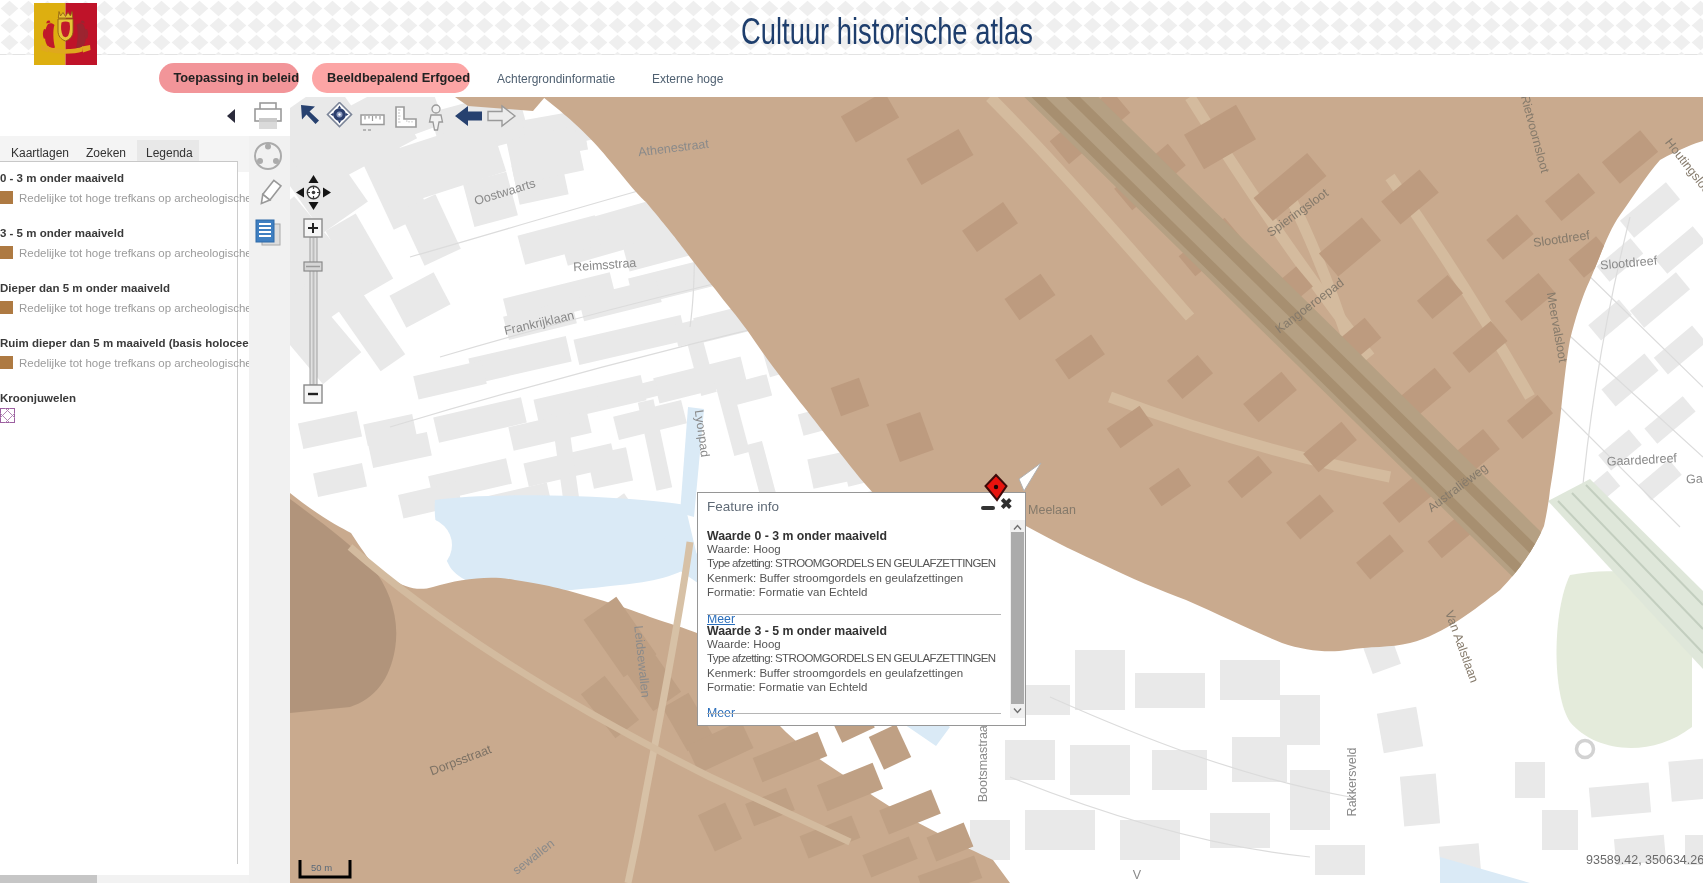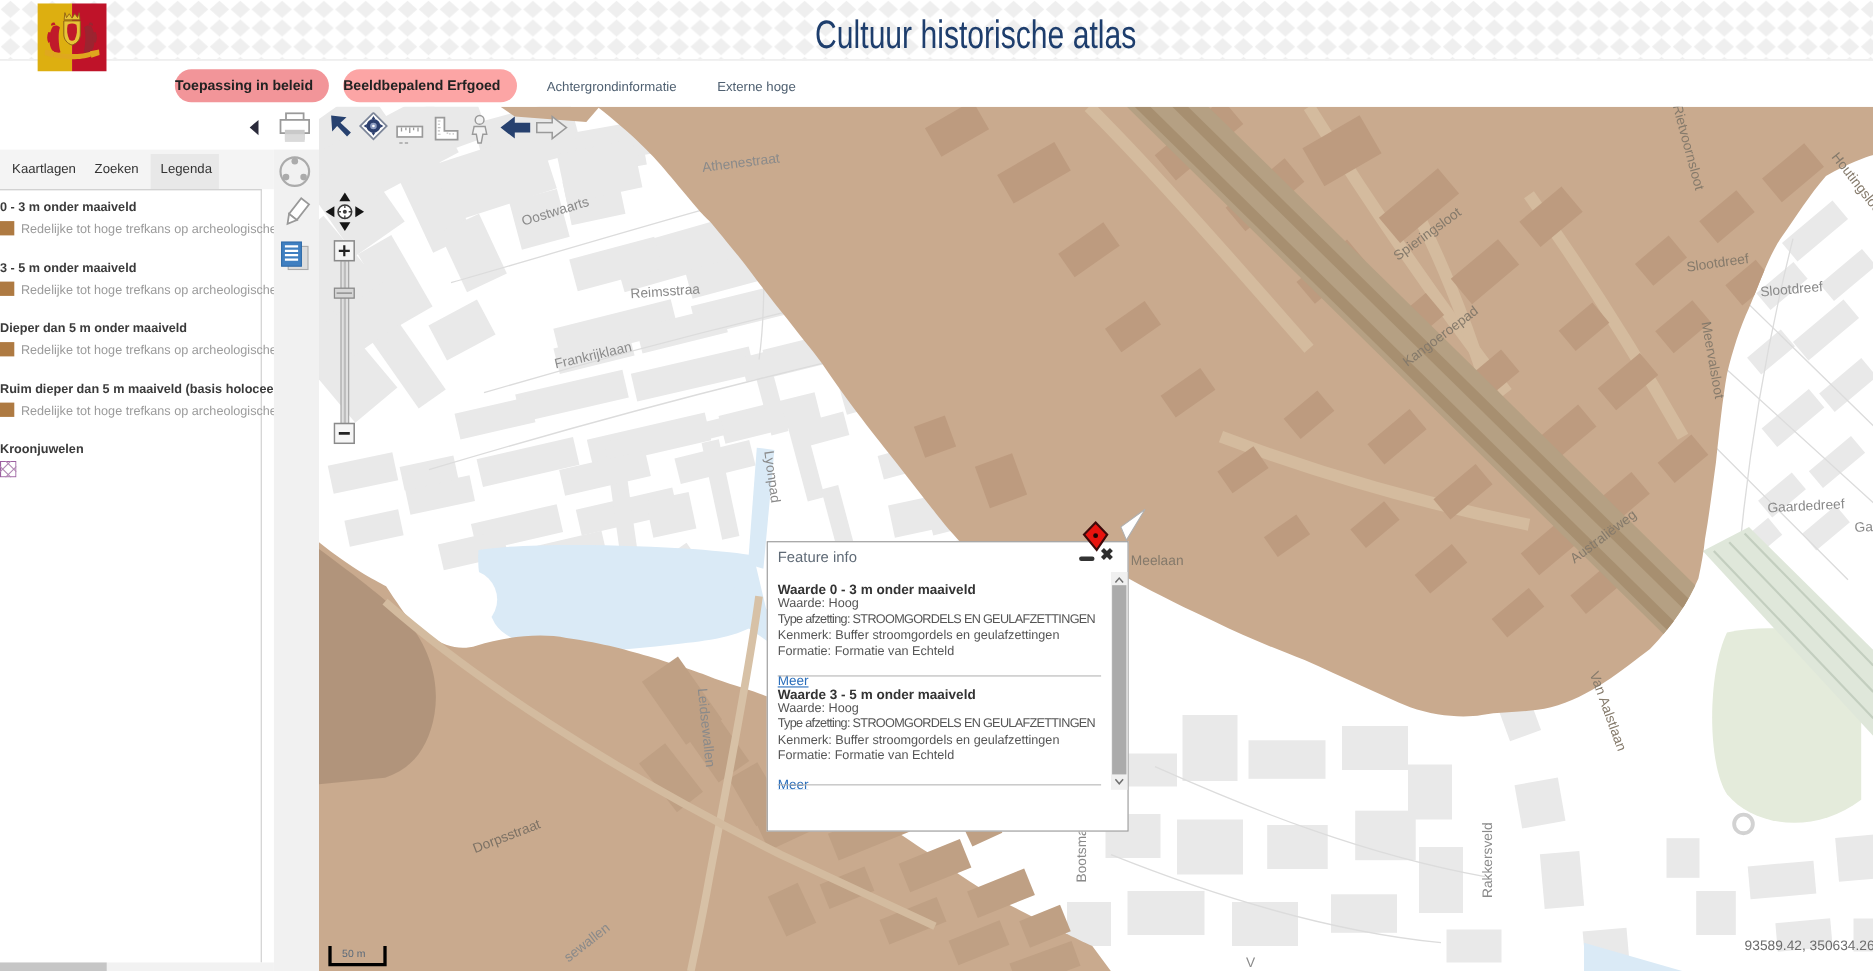--- a/index.html
+++ b/index.html
@@ -4,54 +4,54 @@
 * { margin:0; padding:0; box-sizing:border-box; }
 html,body { width:1703px; height:883px; overflow:hidden; background:#fff;
   font-family:"Liberation Sans", sans-serif; }
 #page { position:relative; width:1703px; height:883px; }
 #hdr { position:absolute; left:0; top:0; width:1703px; height:55px;
   background:#fff; border-bottom:1px solid #e3e3e3; }
 #title { position:absolute; left:0; top:11px; width:1774px; text-align:center;
   font-size:36px; color:#1e3e6d; transform:scaleX(0.76); transform-origin:887px 0; }
 #navband { position:absolute; left:0; top:56px; width:1703px; height:41px; background:#fff; }
 .pill { position:absolute; top:63px; height:30px; border-radius:15px;
-  font-size:12.8px; font-weight:bold; color:#222; text-align:left; line-height:30px; }
+  font-size:12.8px; font-weight:bold; color:#222; text-align:right; line-height:30px; }
 #pill1 { left:159px; width:140px; background:#f29599; }
 #pill2 { left:312px; width:158px; background:#fca5a5; }
 .navlink { position:absolute; top:72px; font-size:12px; color:#4f6071; }
 #nl1 { left:497px; }
 #nl2 { left:652px; }
 #logo { position:absolute; left:34px; top:3px; }
 #logotxt { position:absolute; left:11px; top:62px; width:180px; height:34px;
   font-family:"Liberation Serif", serif; color:#2d5391; }
 #lt1 { position:absolute; left:2px; top:3px; font-size:11.5px; font-weight:bold; }
 #lt2 { position:absolute; left:9px; top:13px; font-size:17px; font-weight:bold; }
 #lt3 { position:absolute; left:45px; top:6px; font-size:19px; font-weight:bold; }
 #lt2,#lt3 { font-variant:small-caps; }
 
 #sidewrap { position:absolute; left:0; top:97px; width:249px; height:786px; background:#fff; }
 #tabbar { position:absolute; left:0; top:39px; width:249px; height:36px; background:#f4f4f4; }
 .tab { position:absolute; top:10px; font-size:12px; color:#333; }
 #tabactive { position:absolute; left:137px; top:4px; width:62px; height:32px;
   background:#e8e8e8; }
-#panel { position:absolute; left:0; top:75px; width:238px; height:703px;
+#panel { position:absolute; left:0; top:64px; width:238px; height:703px;
   background:#fff; border-top:1px solid #c8c8c8; border-right:1px solid #cccccc; }
 .lh { position:absolute; left:0px; font-size:11.5px; font-weight:bold; color:#3a3a3a; white-space:nowrap; }
 .li { position:absolute; left:0px; white-space:nowrap; }
 .sw { display:inline-block; width:13px; height:13px; background:#ae7a42; vertical-align:-2px; margin-right:6px; }
 .lit { font-size:11.5px; color:#9b9b9b; }
 #hscroll { position:absolute; left:0; top:778px; width:249px; height:8px; background:#f2f2f2; }
 #hthumb { position:absolute; left:0; top:0; width:97px; height:8px; background:#c6c6c6; }
 
 #toolcol { position:absolute; left:249px; top:136px; width:41px; height:747px; background:#f1f1f1; }
 #collapse { position:absolute; left:225px; top:108px; width:14px; height:16px; }
 
 #map { position:absolute; left:290px; top:97px; width:1413px; height:786px; }
 
-#popup { position:absolute; left:697px; top:492px; width:329px; height:264px;
+#popup { position:absolute; left:697px; top:492px; width:329px; height:234px;
   background:#fff; border:1px solid #969696; }
 #ptitle { position:absolute; left:9px; top:6px; font-size:13.5px; color:#5f6a76; }
 #pmin { position:absolute; left:283px; top:13px; width:14px; height:4px; background:#333; border-radius:2px; }
 #pclose { position:absolute; left:302px; top:2px; font-size:15px; font-weight:bold; color:#2f2f2f; }
 #pbody { position:absolute; left:0; top:27px; width:312px; height:198px; overflow:hidden; }
 .pb { position:absolute; left:9px; font-size:12.3px; font-weight:bold; color:#333; white-space:nowrap; }
 .pt { position:absolute; left:9px; font-size:11.5px; color:#555; white-space:nowrap; }
 .ptc { letter-spacing:-0.62px; }
 .meer { position:absolute; left:9px; font-size:12.3px; color:#2a6ebb; text-decoration:underline;margin-top:11px; }
 .psep { position:absolute; left:9px; width:294px; border-top:1px solid #b5b5b5; }

